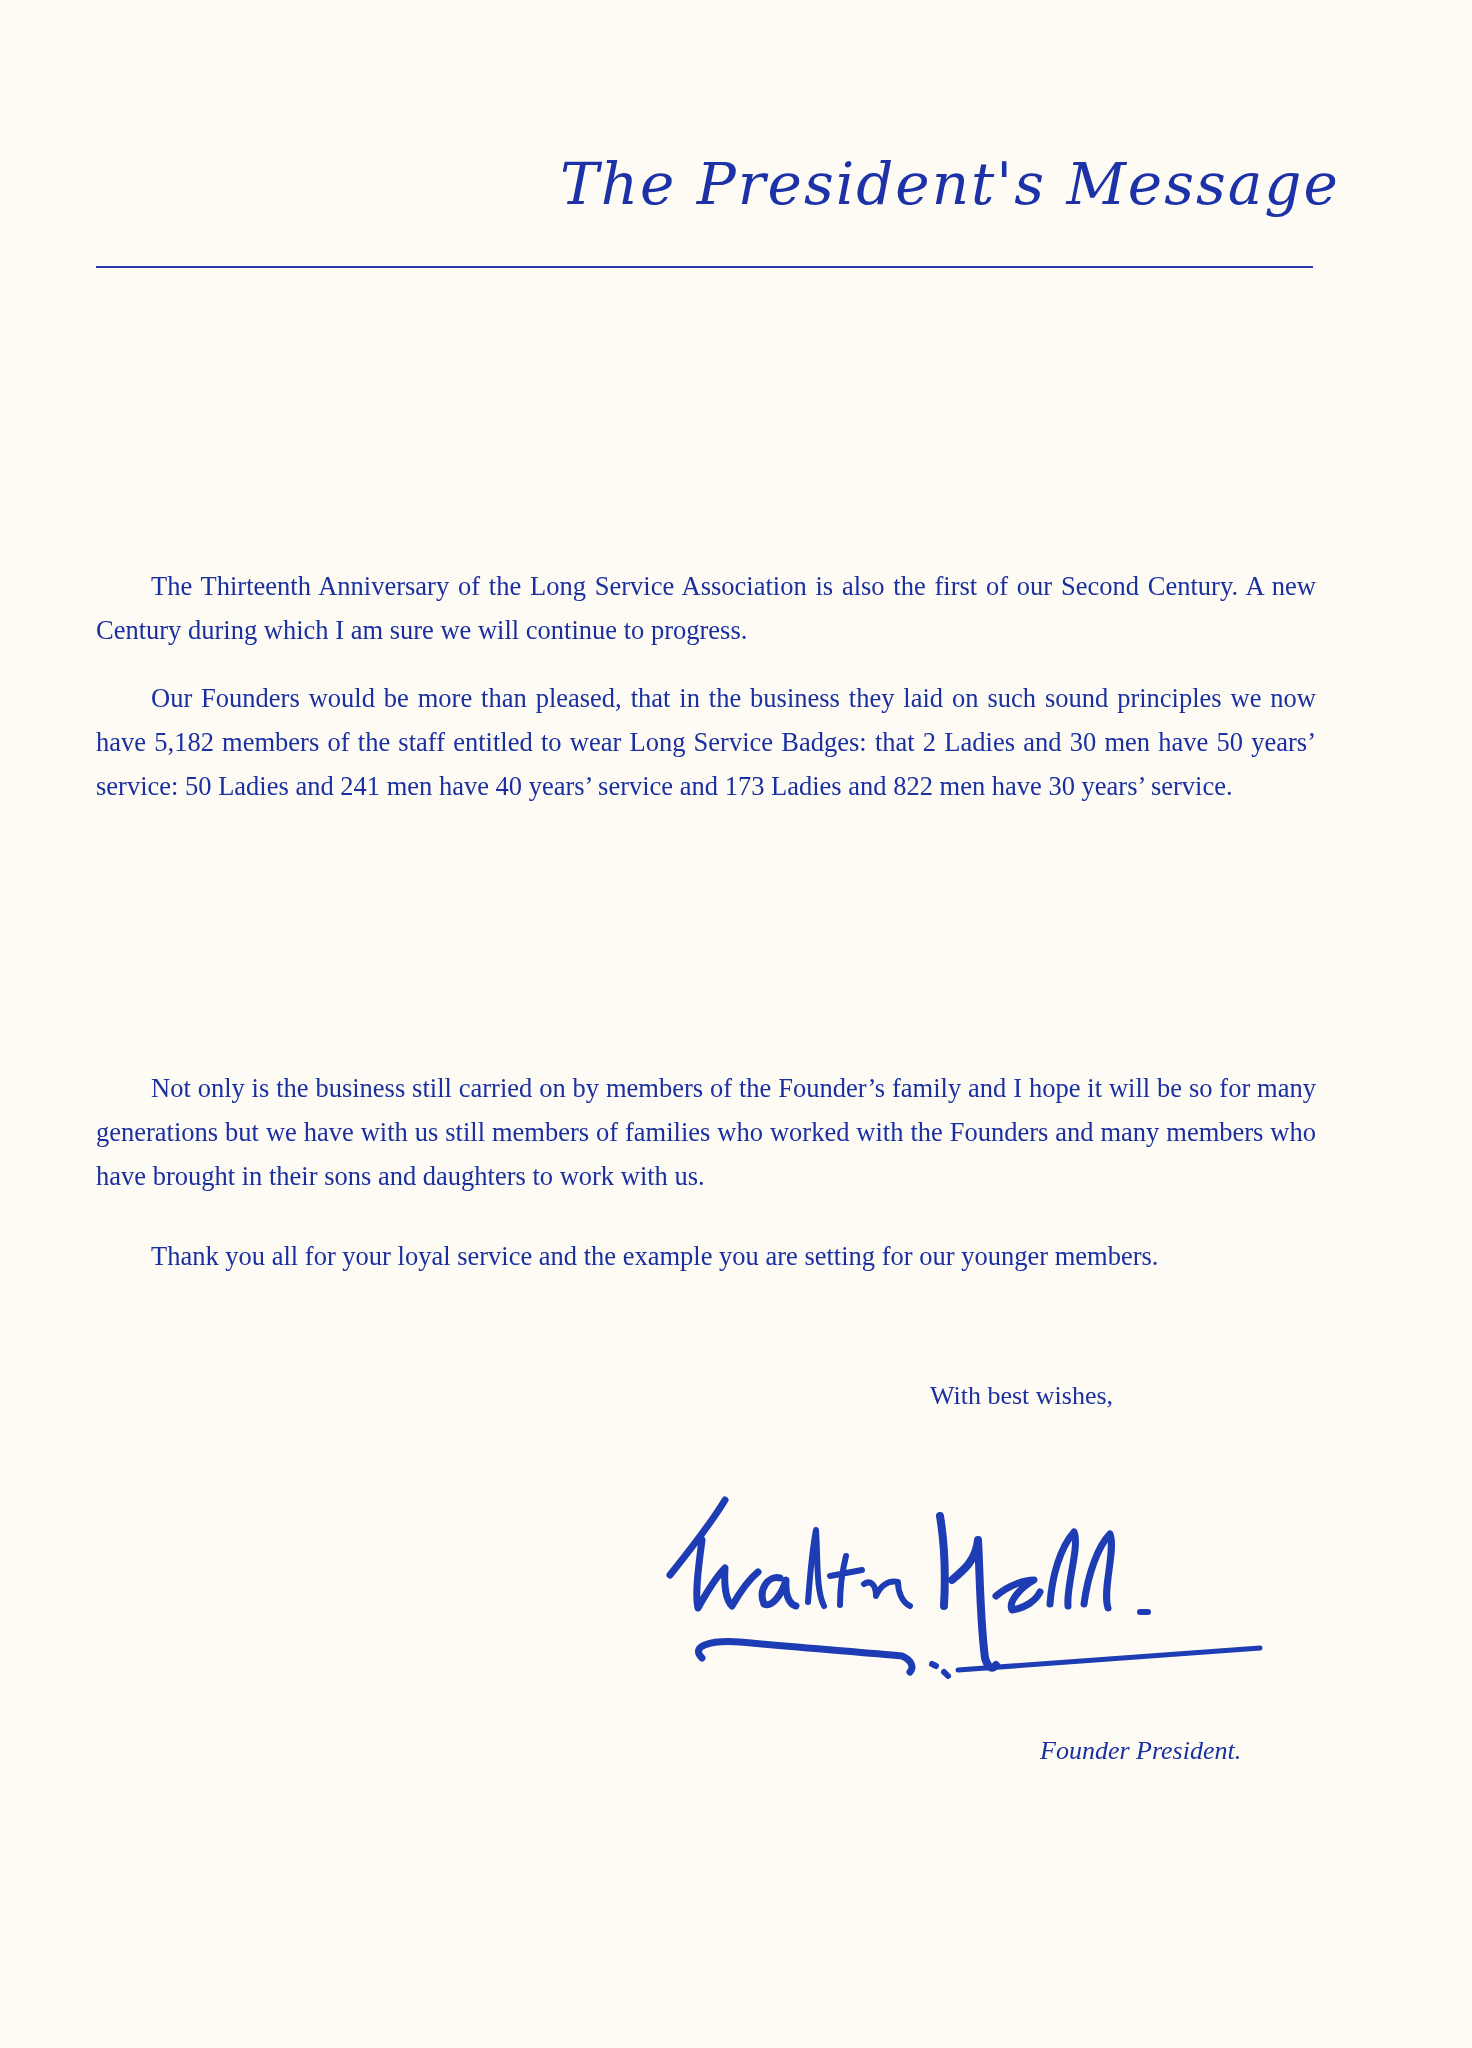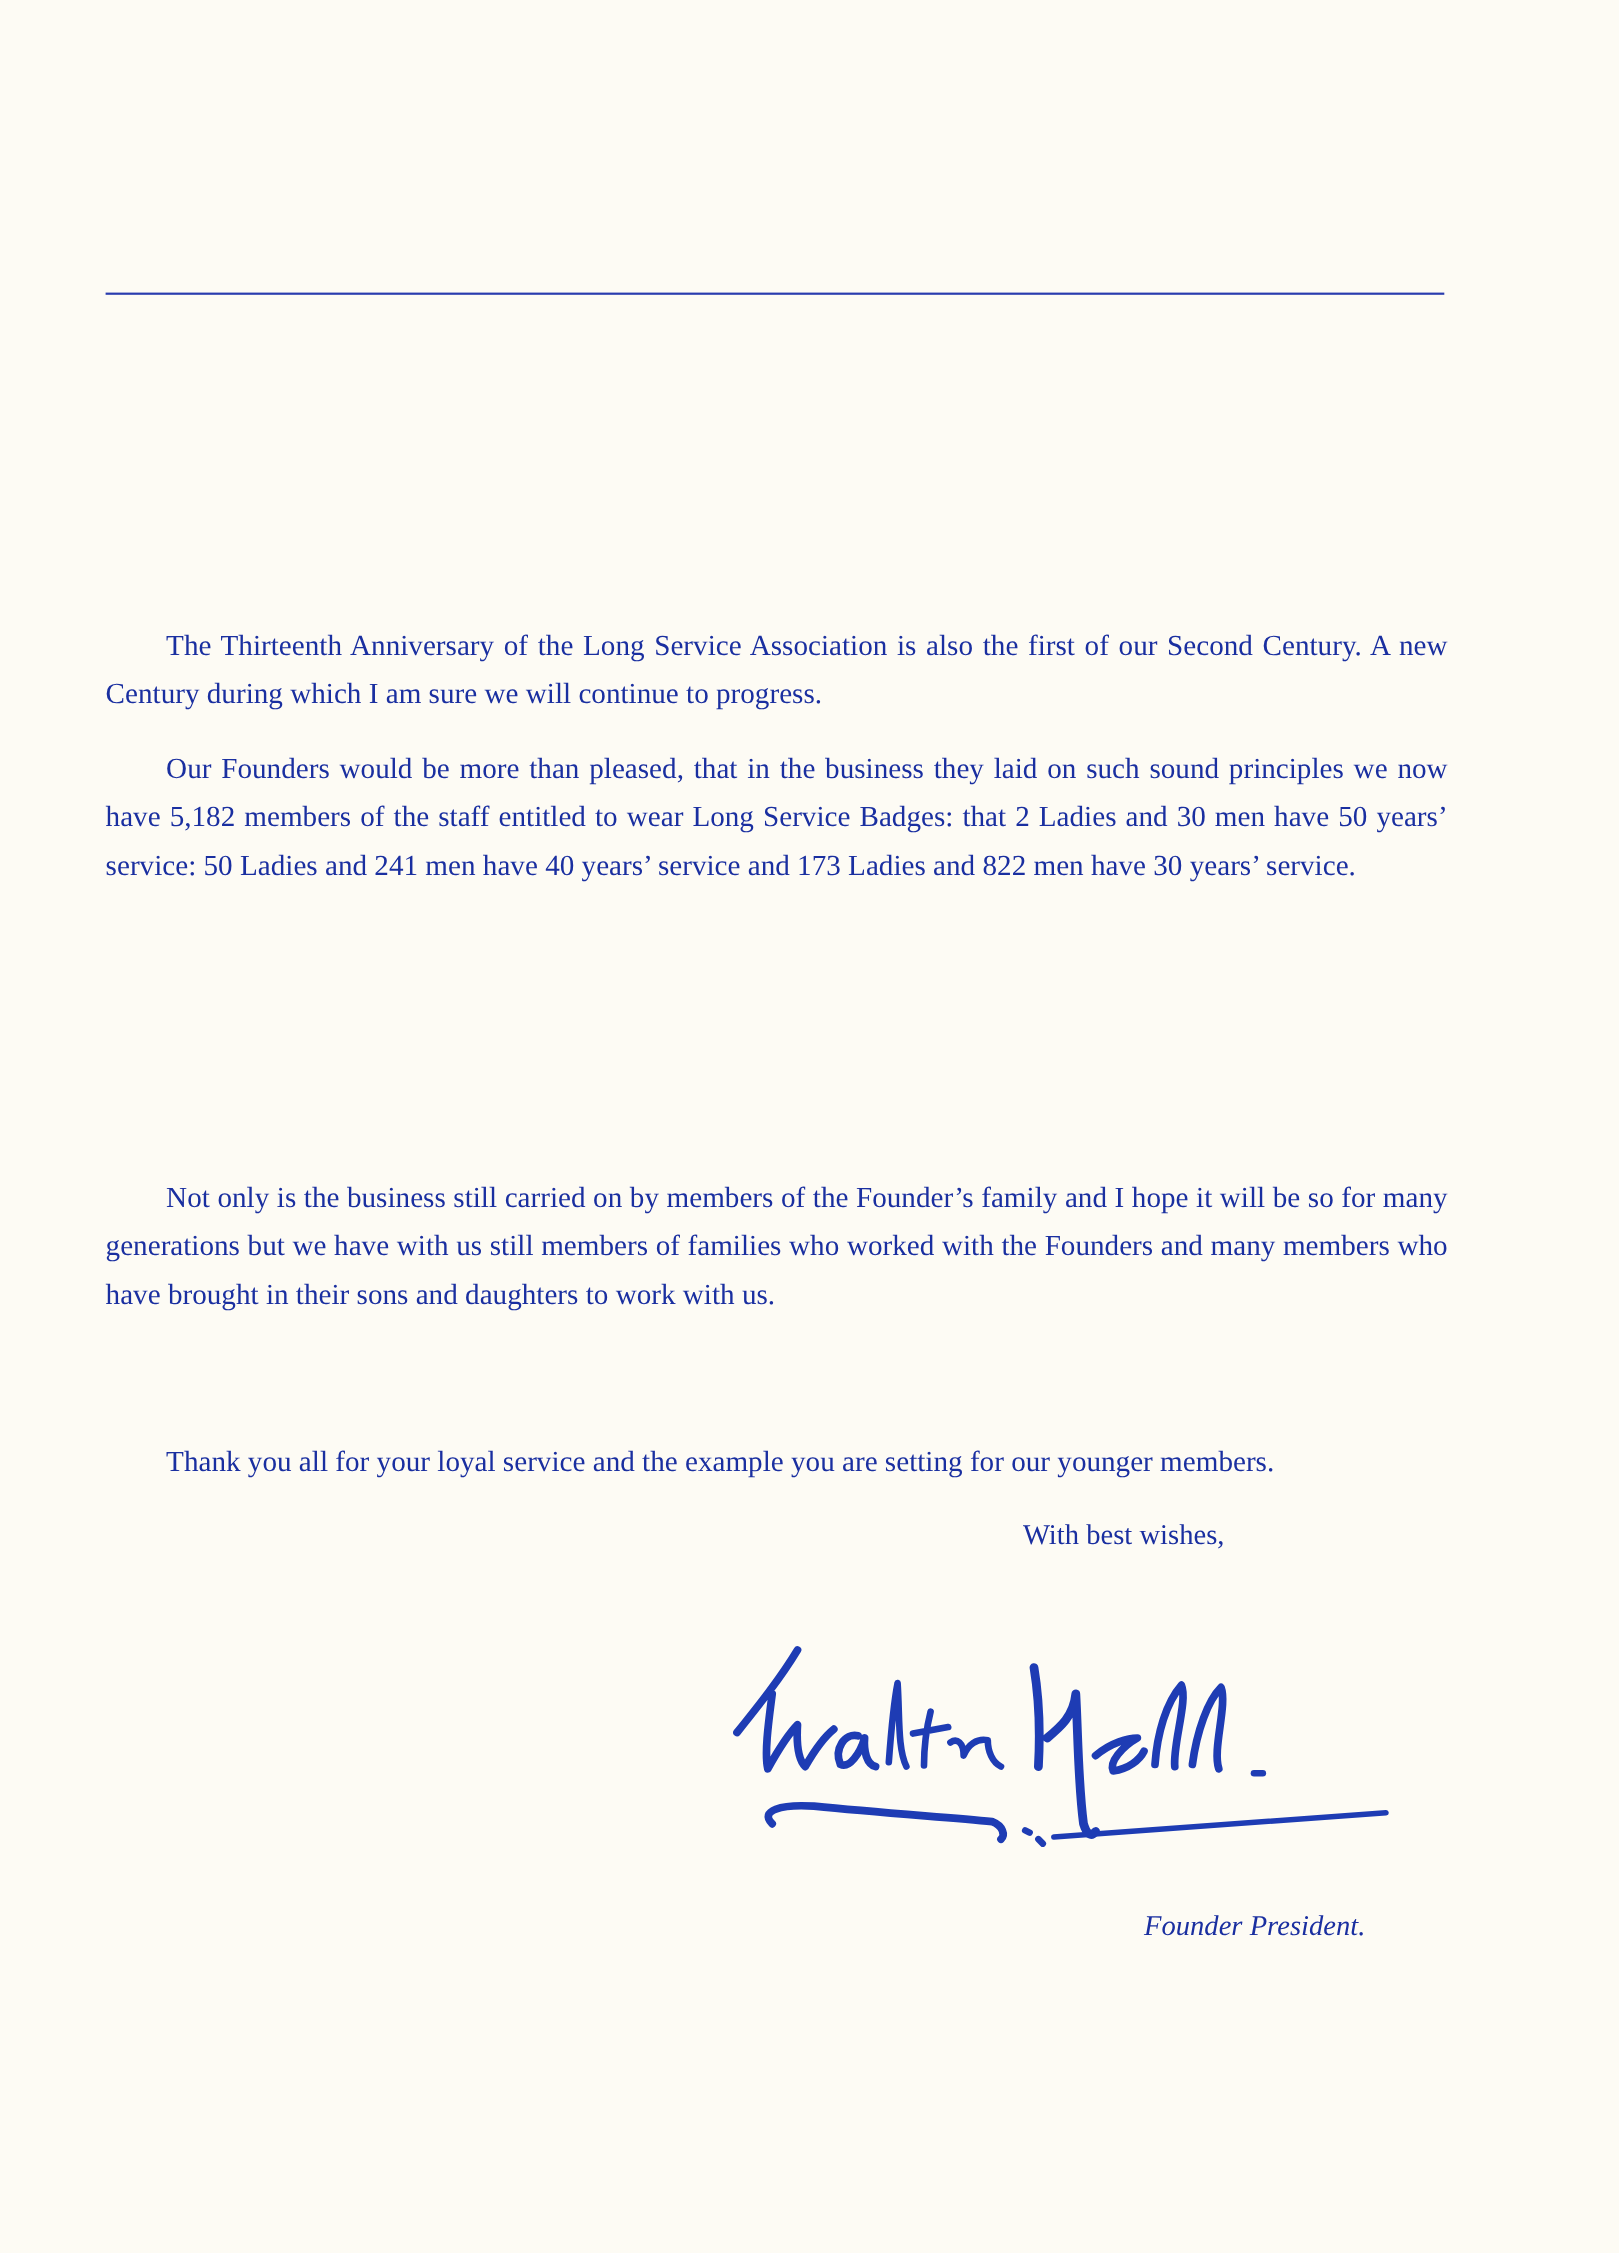--- a/index.html
+++ b/index.html
@@ -54,21 +54,21 @@
       top: 486px;
     }
     .para {
       text-indent: 55px;
       margin: 0;
     }
     .p1 { top: 564px; }
     .p2 { top: 676px; }
     .p3 { top: 898px; }
     .p4 { top: 1066px; }
-    .p5 { top: 1306px; }
+    .p5 { top: 1234px; }
     .closing {
       position: absolute;
       left: 930px;
       top: 1374px;
       font-size: 26px;
       line-height: 44px;
       color: #1a2fa0;
       white-space: nowrap;
     }
     .signature {
@@ -86,20 +86,21 @@
       font-style: italic;
       color: #1a2fa0;
       white-space: nowrap;
     }
   </style>
 </head>
 <body>
 
 <div class="page">
 
+  <div class="title">The President's Message</div>
   <div class="rule"></div>
 
 
   <p class="body-text para p1">The Thirteenth Anniversary of the Long Service Association is also the first of our Second Century. A new Century during which I am sure we will continue to progress.</p>
   <p class="body-text para p2">Our Founders would be more than pleased, that in the business they laid on such sound principles we now have 5,182 members of the staff entitled to wear Long Service Badges: that 2 Ladies and 30 men have 50 years’ service: 50 Ladies and 241 men have 40 years’ service and 173 Ladies and 822 men have 30 years’ service.</p>
   <p class="body-text para p4">Not only is the business still carried on by members of the Founder’s family and I hope it will be so for many generations but we have with us still members of families who worked with the Founders and many members who have brought in their sons and daughters to work with us.</p>
   <p class="body-text para p5">Thank you all for your loyal service and the example you are setting for our younger members.</p>
 
   <div class="closing">With best wishes,</div>
 

